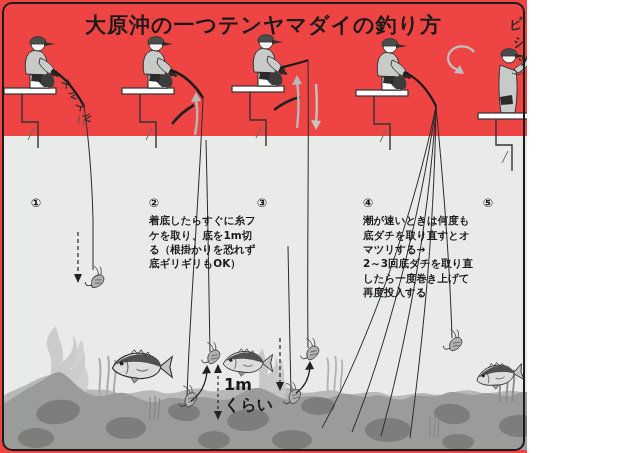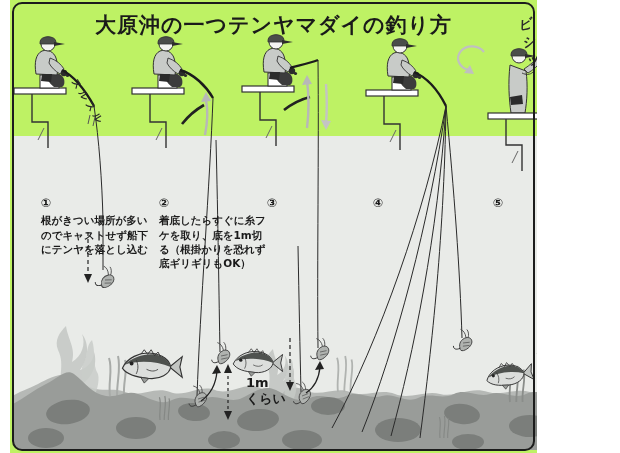--- a/index.html
+++ b/index.html
@@ -1,36 +1,36 @@
 <!DOCTYPE html>
 <html><head>
 <meta charset="utf-8">
 <style>
   html,body{margin:0;padding:0;background:#fff;}
-  .canvas{position:relative;width:527px;height:453px;background:#bef264;overflow:hidden;
-          font-family:"DejaVu Sans","Liberation Sans",sans-serif;color:#1a1a1a;margin-left:10px;}
+  .canvas{position:relative;width:527px;height:453px;background:#ef4444;overflow:hidden;
+          font-family:"DejaVu Sans","Liberation Sans",sans-serif;color:#1a1a1a;}
   .frame{position:absolute;left:2px;top:2px;right:2px;bottom:2px;border:2.5px solid #1c1c1c;
          border-radius:10px;pointer-events:none;z-index:40;}
   svg.scene{position:absolute;left:0;top:0;z-index:1;}
   .title{position:absolute;left:0;right:0;top:11px;text-align:center;font-size:21px;
          font-weight:900;letter-spacing:1px;z-index:10;}
   .step{position:absolute;z-index:10;font-size:10.5px;font-weight:700;line-height:1.38;
         white-space:pre-line;}
   .step .num{display:block;font-size:12px;font-weight:700;margin-bottom:1px;}
   .s1{left:31px;top:181px;width:110px;}
   .s2{left:149px;top:181px;width:110px;}
   .s3{left:257px;top:181px;width:110px;}
   .s4{left:363px;top:181px;width:112px;}
   .s5{left:483px;top:181px;width:128px;}
   .anno{position:absolute;z-index:11;font-weight:700;}
   .suru{left:70px;top:76px;font-size:10px;letter-spacing:3px;transform:rotate(58deg);
         transform-origin:left top;color:#2a2a2a;}
   .bishi{left:512px;top:14px;font-size:13px;font-style:italic;transform:rotate(-12deg);
          color:#2a2a2a;}
-  .onem{left:236px;top:375px;font-size:13px;line-height:1.25;}
+  .onem{left:224px;top:375px;font-size:16px;line-height:1.25;}
 </style>
 </head>
 <body>
 
 <div class="canvas">
 
 <svg class="scene" width="620" height="453" viewBox="0 0 620 453">
   <defs>
     <clipPath id="frameclip">
           <rect x="3" y="3" width="614" height="447" rx="10"></rect>
@@ -221,30 +221,31 @@
         <path d="M30,38 L24,50" stroke="#666" stroke-width="1" fill="none"></path>
       </g>
       <path d="M530,58 C540,47 549,38 558,30" stroke="#1c1c1c" stroke-width="2.4" fill="none"></path>
     </g>
   </g>
 </svg>
 
 <div class="title">大原沖の一つテンヤマダイの釣り方</div>
 
 <div class="step s1">
-  <span class="num">①</span><span>根がきつい場所が多いのでキャストせず船下にテンヤを落とし込む</span>
+  <span class="num">①</span>
 </div>
 <div class="step s2">
   <span class="num">②</span><span>着底したらすぐに糸フケを取り、底を1m切る（根掛かりを恐れず底ギリギリもOK）</span>
 </div>
 <div class="step s3">
   <span class="num">③</span>
 </div>
 <div class="step s4">
-  <span class="num">④</span>
+  <span class="num">④</span><span>潮が速いときは何度も底ダチを取り直すとオマツリする→
+2～3回底ダチを取り直したら一度巻き上げて再度投入する</span>
 </div>
 <div class="step s5">
   <span class="num">⑤</span>
 </div>
 
 <div class="anno suru">スルスル</div>
 <div class="anno bishi">ビシッ!!</div>
 <div class="anno onem">
   <div>1m</div>
   <div>くらい</div>

